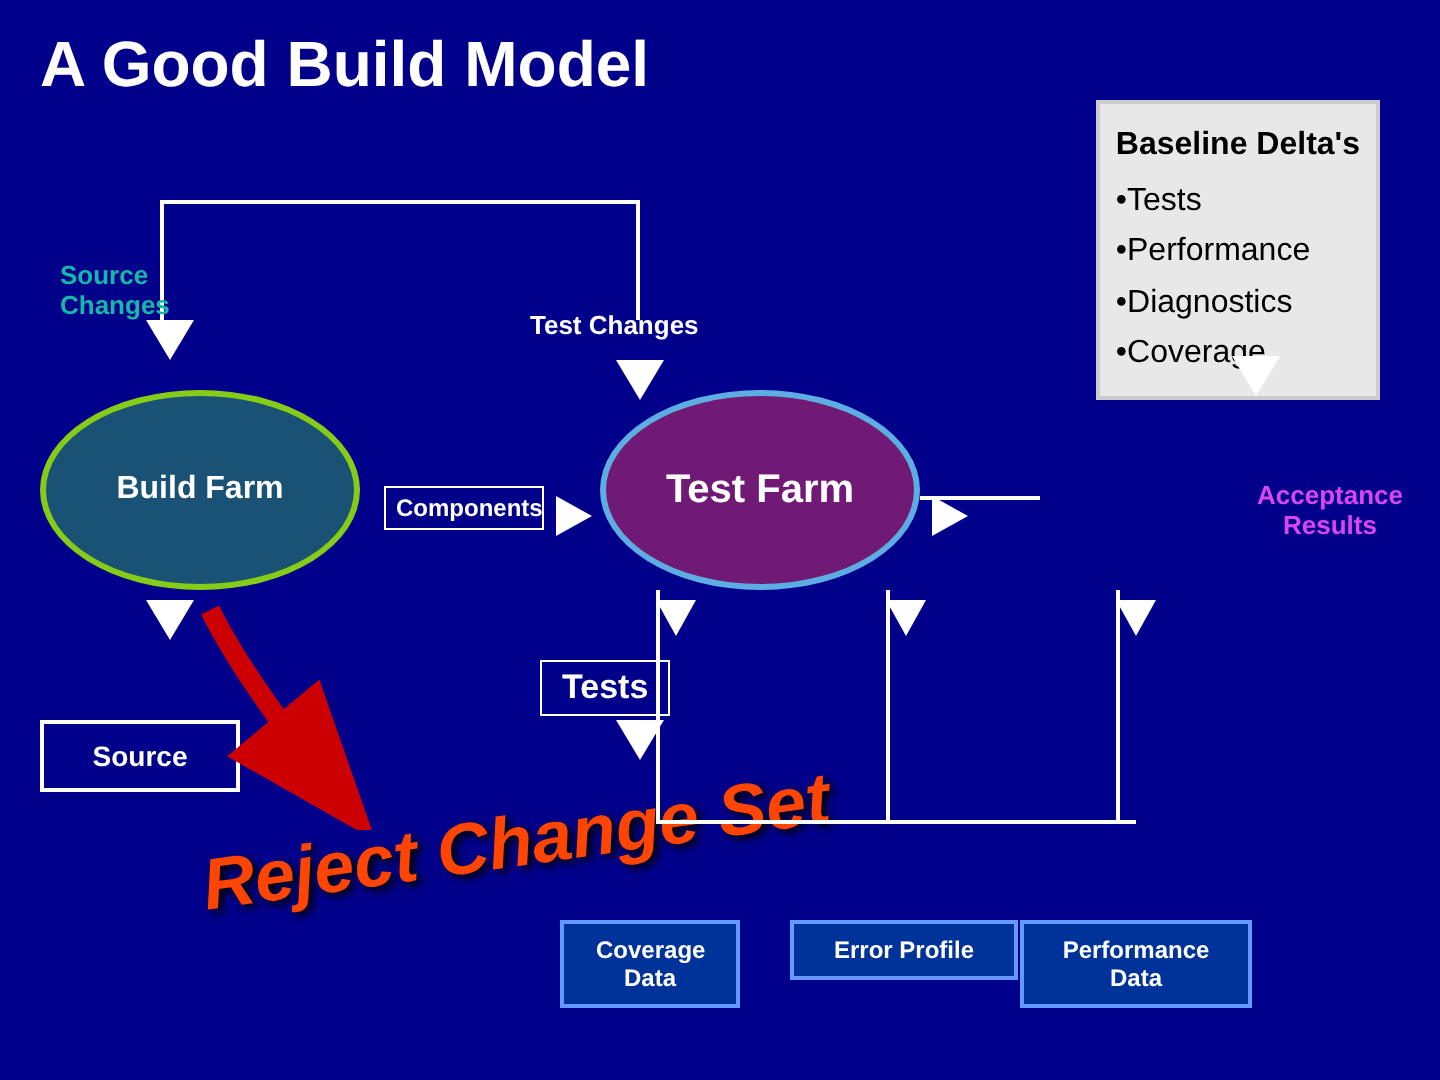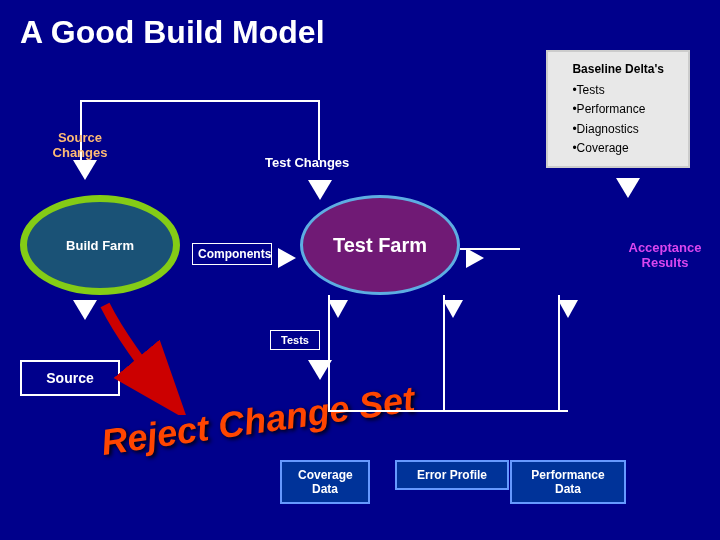--- a/index.html
+++ b/index.html
@@ -19,40 +19,39 @@
       padding: 14px 20px 0 20px;
     }
 
     
     .baseline-box {
       position: absolute;
       top: 50px;
       right: 30px;
       background: #e8e8e8;
       border: 2px solid #ccc;
-      padding: 8px 24px;
-      font-size: 12px;
+      padding: 8px 8px;
+      font-size: 16px;
       color: #000;
       line-height: 1.6;
       min-width: 120px;
     }
     .baseline-box .baseline-title {
       font-weight: bold;
       margin-bottom: 2px;
     }
 
     
     .source-changes-label {
       position: absolute;
       top: 130px;
       left: 30px;
-      color: #fdba74;
+      color: #14b8a6;
       font-size: 13px;
       font-weight: bold;
-      text-align: center;
       width: 100px;
     }
 
     
     .test-changes-label {
       position: absolute;
       top: 155px;
       left: 265px;
       color: white;
       font-size: 13px;
@@ -91,24 +90,24 @@
       top: 195px;
       left: 20px;
       width: 160px;
       height: 100px;
       background: #1a5276;
       border-radius: 50%;
       display: flex;
       align-items: center;
       justify-content: center;
       color: white;
-      font-size: 13px;
-      font-weight: bold;
-      text-align: center;
-      border: 7px solid #84cc16;
+      font-size: 16px;
+      font-weight: bold;
+      text-align: center;
+      border: 3px solid #84cc16;
     }
 
     
     .components-label {
       position: absolute;
       top: 243px;
       left: 192px;
       background: transparent;
       color: white;
       font-size: 12px;
@@ -186,21 +185,21 @@
       border-left: 18px solid white;
     }
 
     
     .tests-label {
       position: absolute;
       top: 330px;
       left: 270px;
       background: transparent;
       color: white;
-      font-size: 11px;
+      font-size: 17px;
       font-weight: bold;
       text-align: center;
       border: 1px solid white;
       padding: 3px 10px;
     }
 
     
     .arrow-tests-down {
       position: absolute;
       top: 360px;

